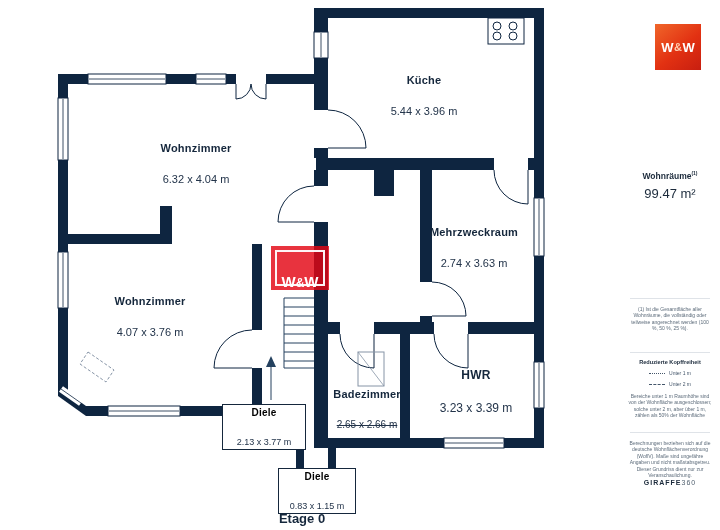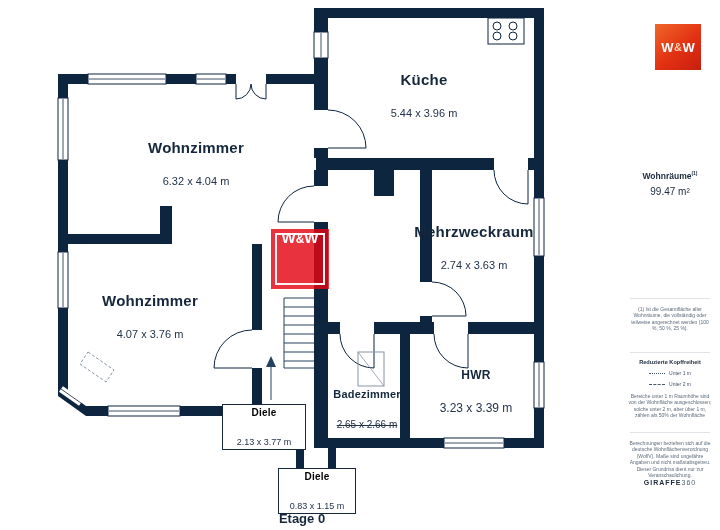--- a/index.html
+++ b/index.html
@@ -1,43 +1,43 @@
 <!DOCTYPE html>
 <html><head>
 <meta charset="utf-8">
 <style>
   html,body{margin:0;padding:0;}
   body{width:720px;height:530px;background:#ffffff;font-family:"Liberation Sans",sans-serif;overflow:hidden;}
   .stage{position:relative;width:720px;height:530px;background:#fff;}
   .plan-svg{position:absolute;left:0;top:0;}
 
   .room-label{position:absolute;transform:translate(-50%,-50%);text-align:center;color:#15273c;white-space:nowrap;}
-  .room-name{display:block;font-weight:bold;font-size:15px;letter-spacing:.2px;}
+  .room-name{display:block;font-weight:bold;font-size:11px;letter-spacing:.2px;}
   .room-dims{display:block;font-size:11px;margin-top:19px;color:#23344a;}
   .struck{text-decoration:line-through;}
 
   .label-box{position:absolute;background:#fff;border:1.6px solid #15273c;text-align:center;padding:2px 5px;}
   .label-box .room-name{font-size:10px;}
   .label-box .room-dims{font-size:9px;}
 
   .floor-label{position:absolute;left:302px;top:511px;transform:translateX(-50%);font-size:13px;font-weight:bold;color:#15273c;}
 
-  .watermark{position:absolute;left:271px;top:229px;width:58px;height:60px;background:rgba(227,6,19,.82);display:flex;align-items:flex-start;justify-content:center;}
+  .watermark{position:absolute;left:271px;top:246px;width:58px;height:44px;background:rgba(227,6,19,.82);display:flex;align-items:flex-end;justify-content:center;}
   .watermark .inner-frame{position:absolute;inset:4px;border:2px solid rgba(255,255,255,.95);}
   .watermark .wm-text{position:relative;color:#fff;font-weight:bold;font-size:15px;letter-spacing:0;}
   .watermark .amp{font-size:12px;}
 
   .sidebar{position:absolute;left:620px;top:0;width:100px;height:530px;background:#fff;}
   .brand-logo{position:absolute;left:35px;top:24px;width:46px;height:46px;background:linear-gradient(140deg,#f0662a 0%,#e23112 55%,#c81e10 100%);display:flex;align-items:center;justify-content:center;color:#fff;font-weight:bold;font-size:13px;}
   .brand-logo .amp{color:#ffcdb0;font-size:11px;padding:0 .5px;}
 
   .area-block{position:absolute;left:0;top:170px;width:100%;text-align:center;color:#1b2a3b;}
   .area-label{font-size:8.5px;font-weight:bold;}
   .area-sup{font-size:5px;vertical-align:super;}
-  .area-value{font-size:10px;margin-top:5px;}
+  .area-value{font-size:13px;margin-top:5px;}
 
   .sb-divider{position:absolute;left:10px;right:10px;height:1px;background:#dfe3e8;}
   .sb-note{position:absolute;left:8px;right:8px;font-size:5px;line-height:6.4px;color:#5c6b7a;text-align:center;}
   .legend-title{position:absolute;left:0;width:100%;text-align:center;font-size:5.6px;font-weight:bold;color:#1b2a3b;}
   .legend-row{position:absolute;left:0;width:100%;display:flex;align-items:center;justify-content:center;gap:4px;font-size:5px;color:#44566a;}
   .dash-sample{display:inline-block;width:16px;height:0;}
   .dash-dot{border-top:1.2px dotted #44566a;}
   .dash-dash{border-top:1.2px dashed #44566a;}
   .giraffe-brand{position:absolute;left:0;top:479px;width:100%;text-align:center;font-size:7px;letter-spacing:1px;color:#1b2a3b;}
   .giraffe-brand .g-name{font-weight:bold;}

